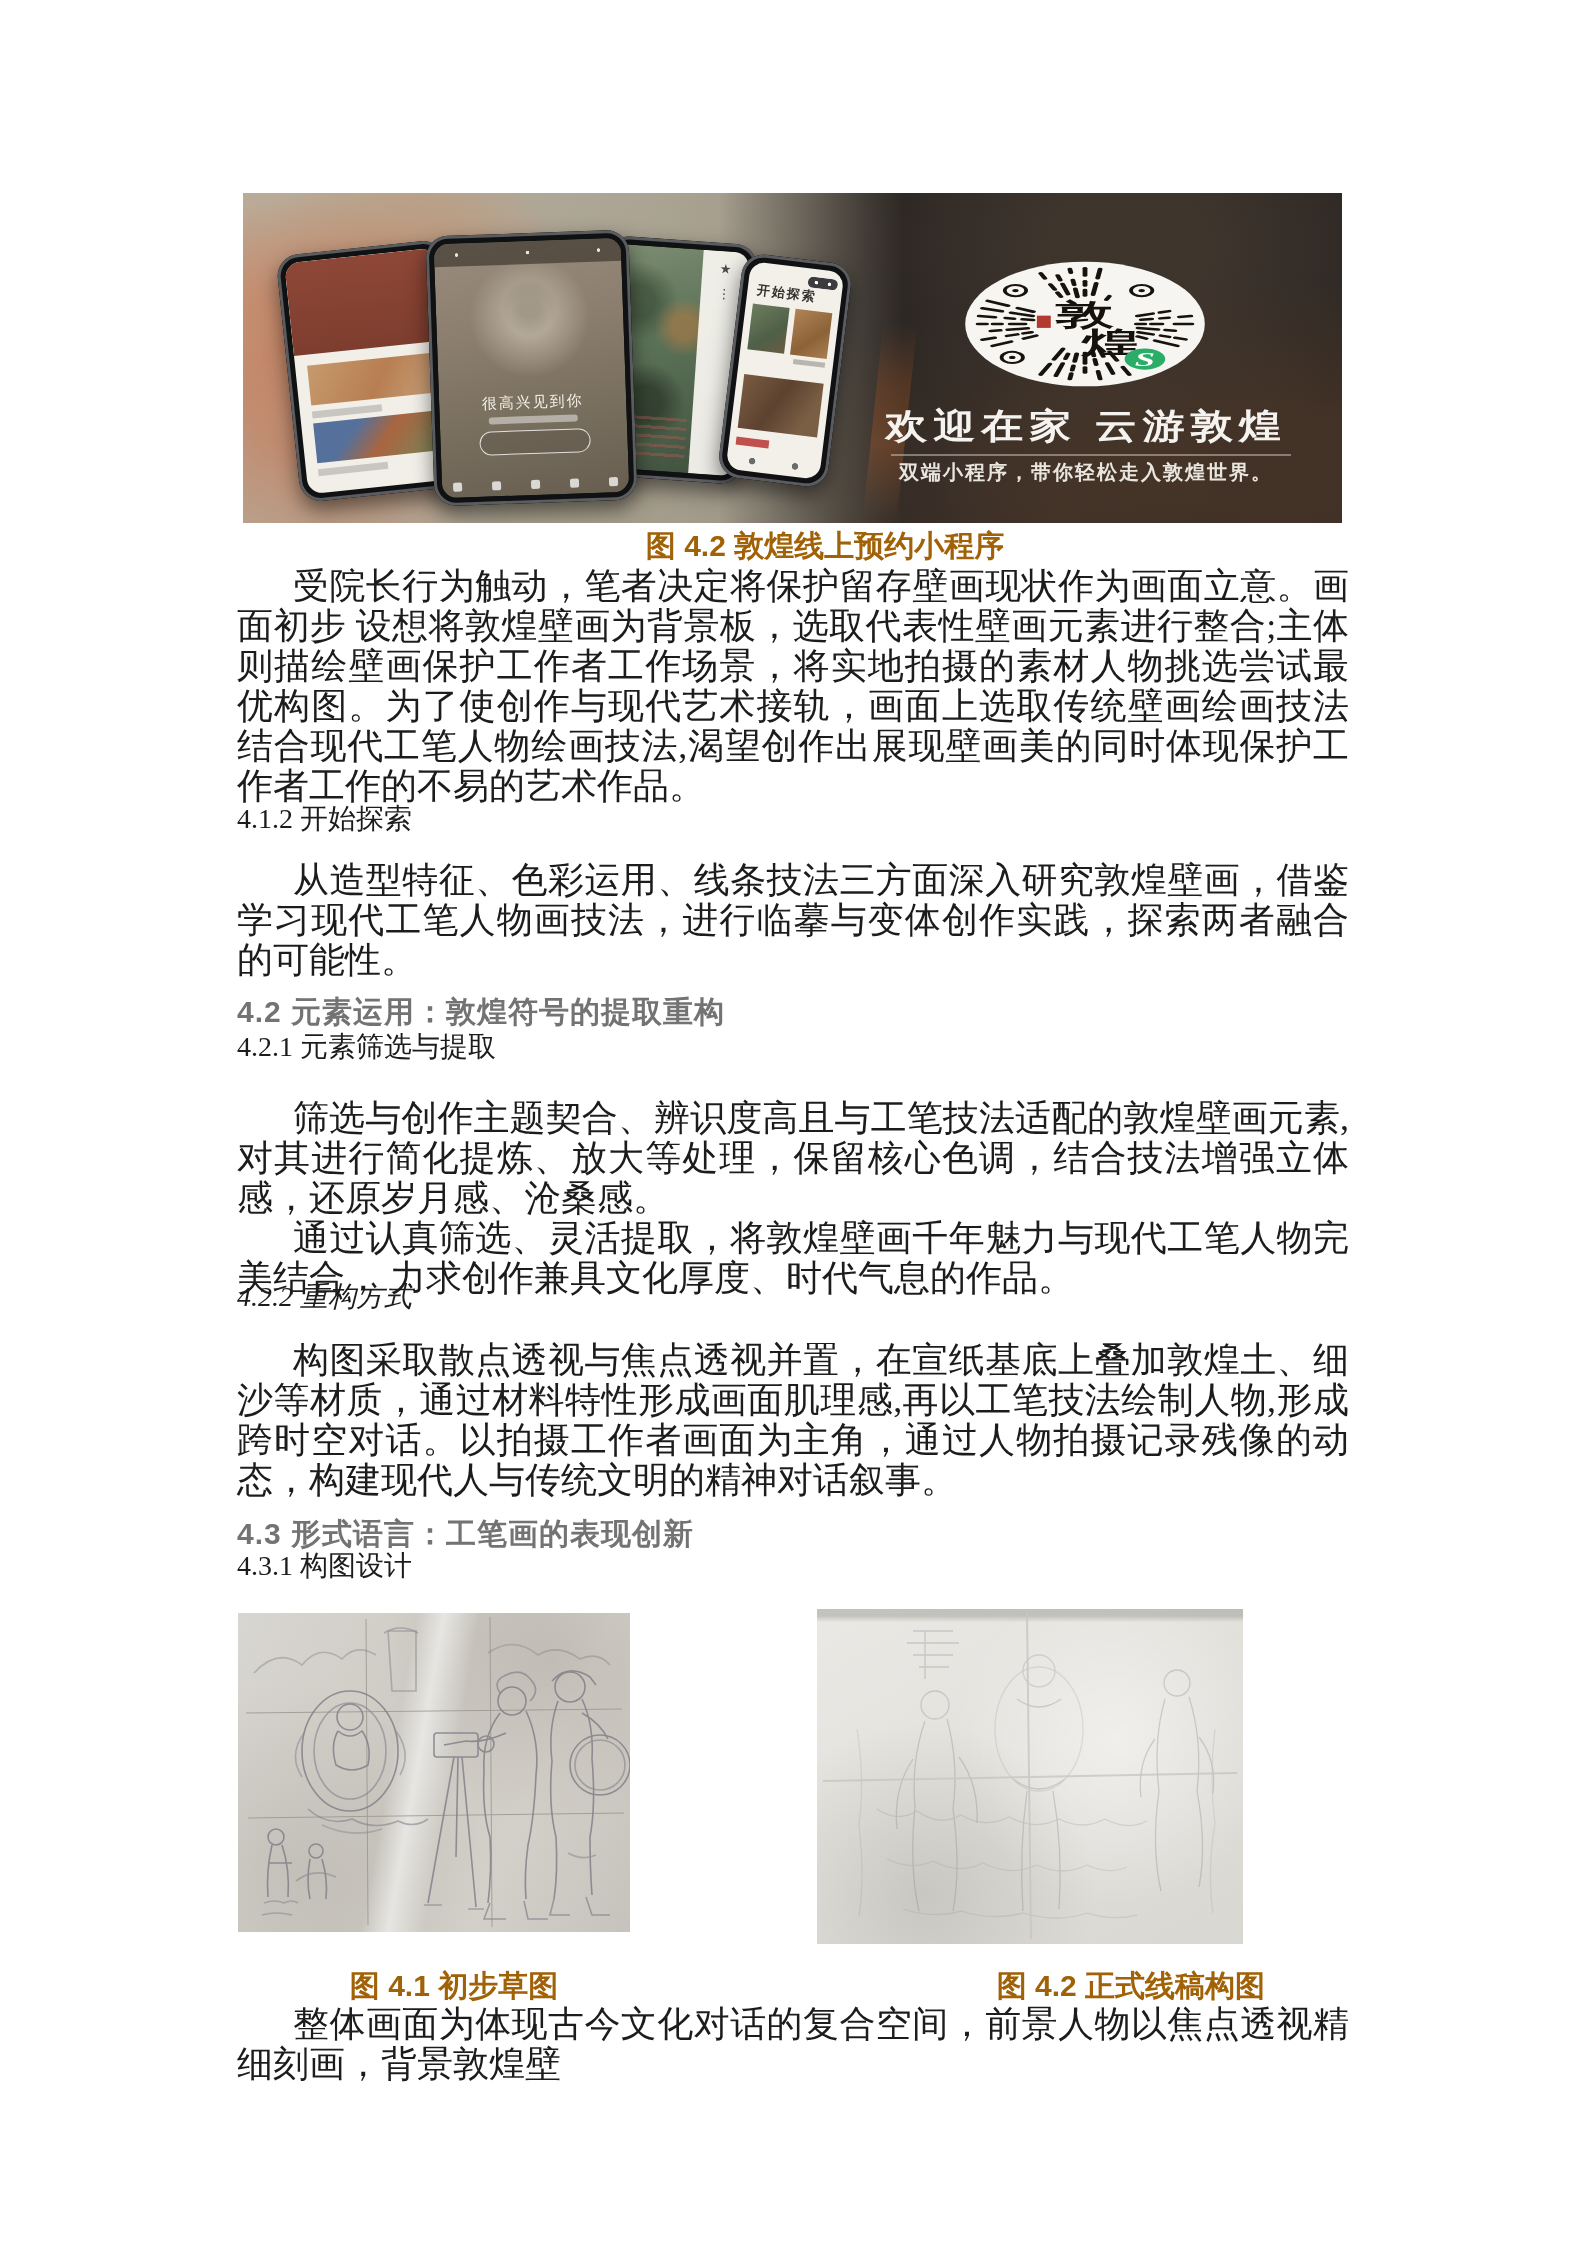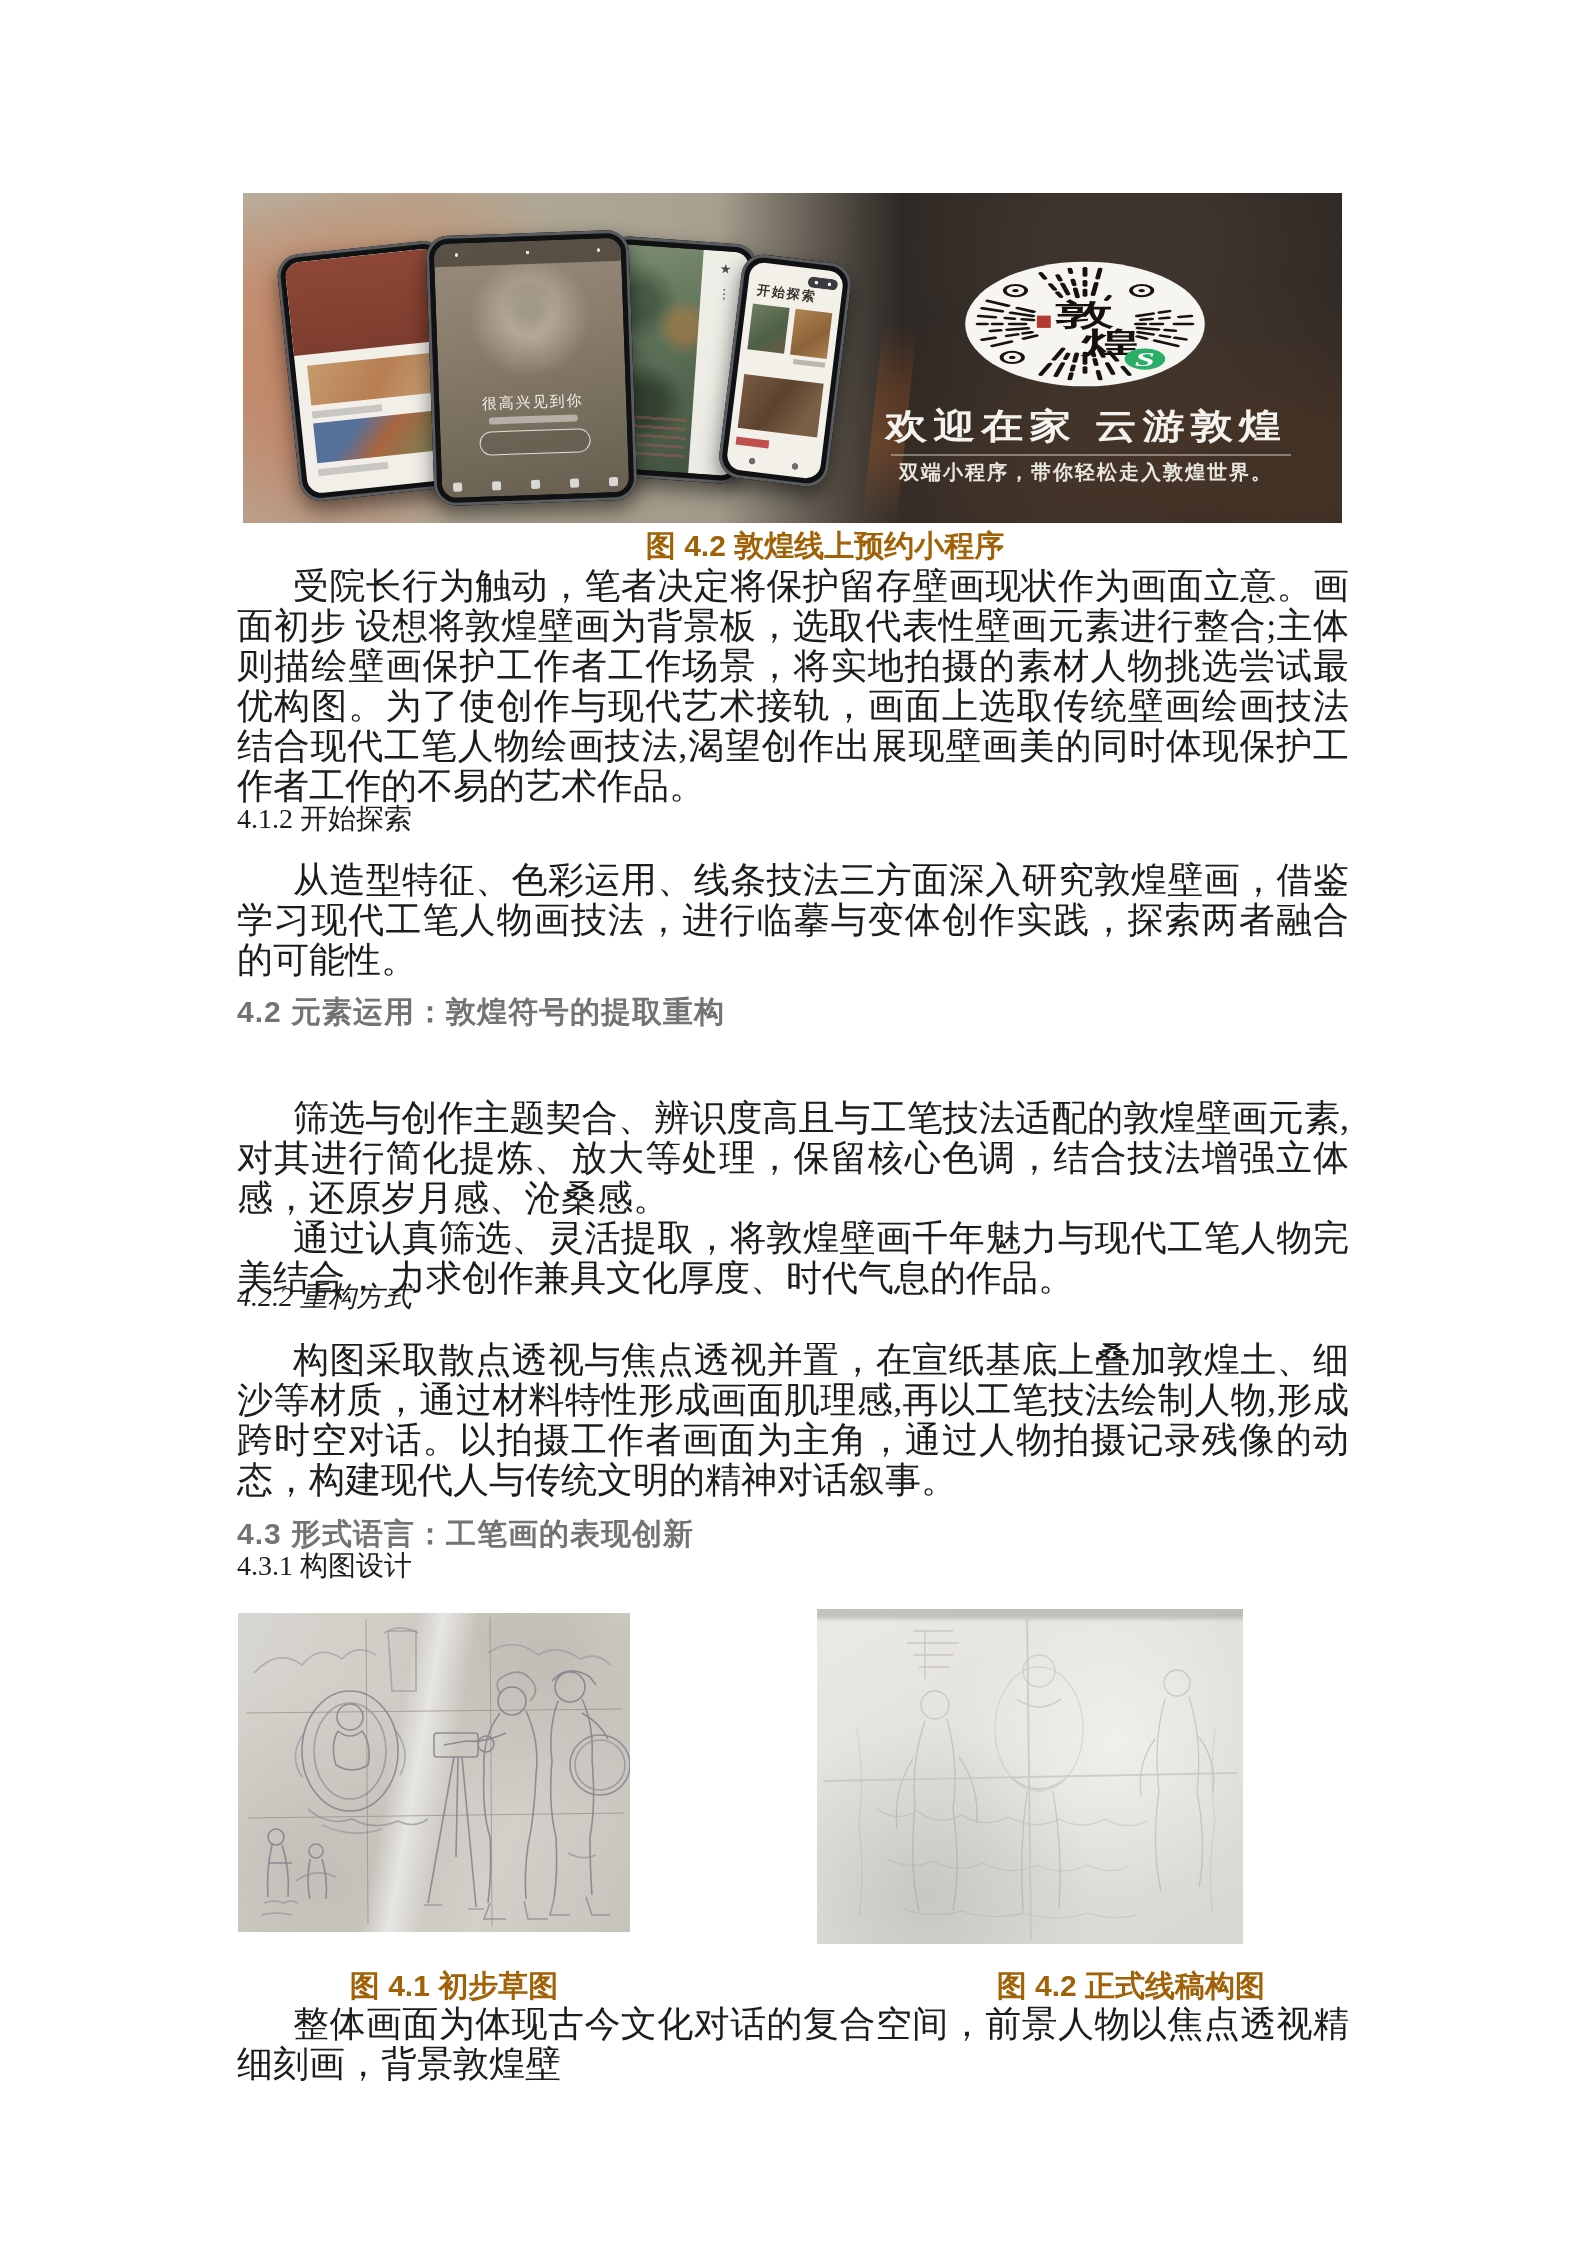--- a/index.html
+++ b/index.html
@@ -289,20 +289,21 @@
   <div class="content">
     <div class="cap cap-top">图 4.2 敦煌线上预约小程序</div>
 
     <p class="body p-intro">受院长行为触动，笔者决定将保护留存壁画现状作为画面立意。画面初步 设想将敦煌壁画为背景板，选取代表性壁画元素进行整合;主体则描绘壁画保护工作者工作场景，将实地拍摄的素材人物挑选尝试最优构图。为了使创作与现代艺术接轨，画面上选取传统壁画绘画技法结合现代工笔人物绘画技法,渴望创作出展现壁画美的同时体现保护工作者工作的不易的艺术作品。</p>
 
     <div class="h-sub h412">4.1.2 开始探索</div>
     <p class="body p-412">从造型特征、色彩运用、线条技法三方面深入研究敦煌壁画，借鉴学习现代工笔人物画技法，进行临摹与变体创作实践，探索两者融合的可能性。</p>
 
     <div class="h-main h42">4.2 元素运用：敦煌符号的提取重构</div>
 
+    <div class="h-sub h421">4.2.1 元素筛选与提取</div>
     <div class="p-421">
       <p class="body" style="position:static;">筛选与创作主题契合、辨识度高且与工笔技法适配的敦煌壁画元素,对其进行简化提炼、放大等处理，保留核心色调，结合技法增强立体感，还原岁月感、沧桑感。</p>
       <p class="body" style="position:static;">通过认真筛选、灵活提取，将敦煌壁画千年魅力与现代工笔人物完美结合， 力求创作兼具文化厚度、时代气息的作品。</p>
     </div>
 
     <div class="h-sub h422">4.2.2 重构方式</div>
     <p class="body p-422">构图采取散点透视与焦点透视并置，在宣纸基底上叠加敦煌土、细沙等材质，通过材料特性形成画面肌理感,再以工笔技法绘制人物,形成跨时空对话。以拍摄工作者画面为主角，通过人物拍摄记录残像的动态，构建现代人与传统文明的精神对话叙事。</p>
 
     <div class="h-main h43">4.3 形式语言：工笔画的表现创新</div>
     <div class="h-sub h431">4.3.1 构图设计</div>

